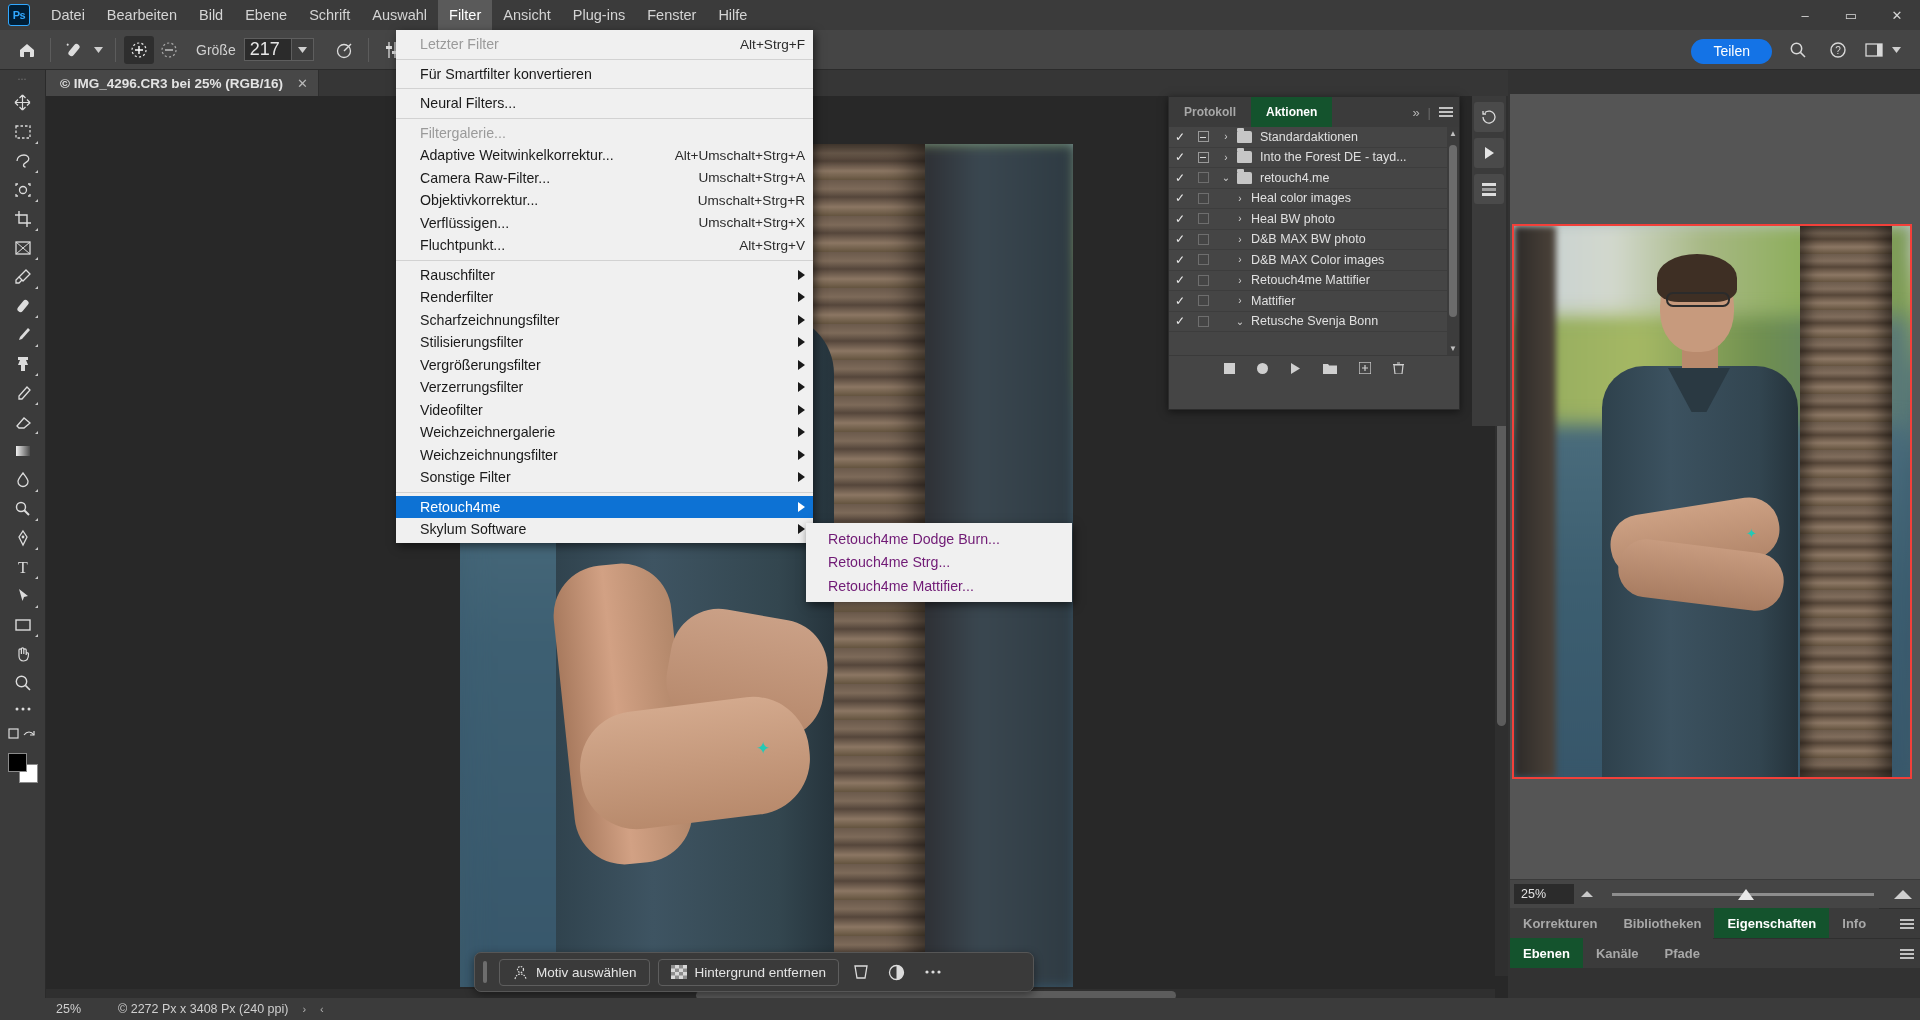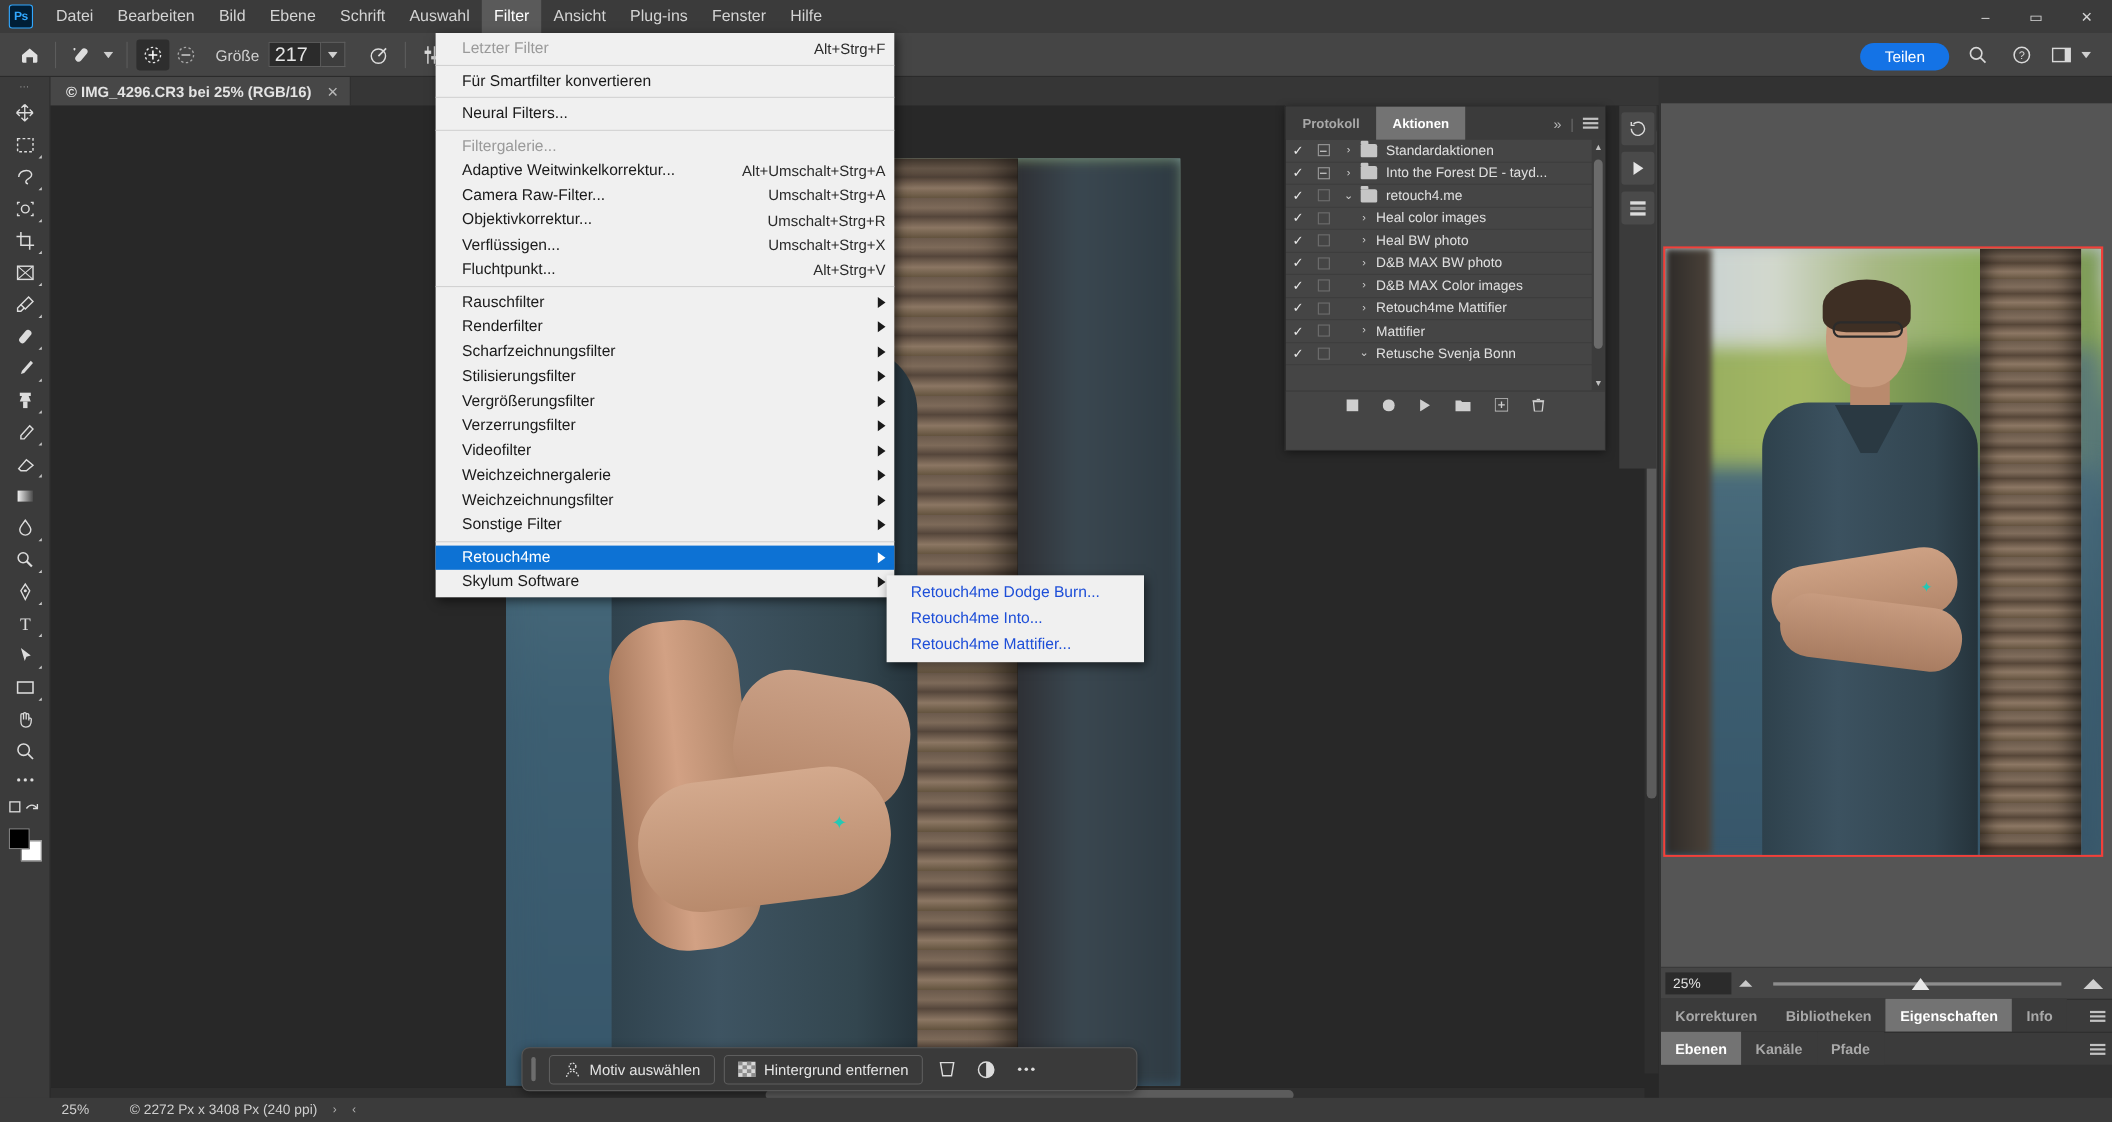--- a/index.html
+++ b/index.html
@@ -234,21 +234,21 @@
     box-shadow: 0 2px 8px rgba(0,0,0,.5);
   }
   .panel-tabs {
     height: 30px; background: #3b3b3b; display: flex; align-items: flex-end;
     position: relative;
   }
   .p-tab {
     height: 30px; padding: 0 15px; display: flex; align-items: center;
     font-size: 12px; font-weight: bold; color: #a8a8a8; background: #3b3b3b;
   }
-  .p-tab.active { background: #737373; color: #ffffff; }
+  .p-tab.active { background: #14532d; color: #ffffff; }
   .panel-tab-right {
     position: absolute; right: 6px; top: 0; height: 30px; display: flex;
     align-items: center; gap: 8px; color: #b5b5b5; font-size: 13px;
   }
   .act-rows { height: 228px; overflow: hidden; position: relative; }
   .act-row {
     height: 20.5px; display: flex; align-items: center;
     border-bottom: 1px solid #3d3d3d; font-size: 12.5px; color: #e0e0e0;
   }
   .act-check { width: 22px; text-align: center; color: #e8e8e8; font-size: 12px; }
@@ -399,22 +399,22 @@
   .fm-short { color: #2b2b2b; font-size: 13.6px; padding-left: 24px; }
   .fm-sep { height: 1px; background: #d2d2d2; margin: 3px 0; }
   .fm-arrow {
     width: 0; height: 0; border-top: 5px solid transparent;
     border-bottom: 5px solid transparent; border-left: 7px solid #1a1a1a;
     margin-left: 10px;
   }
   .fm-row.highlight .fm-arrow { border-left-color: #fff; }
 
   .submenu {
-    position: absolute; left: 806px; top: 523px; width: 234px;
-    background: #f0f0f0; color: #1d4ed8; padding: 4px 0;
+    position: absolute; left: 806px; top: 523px; width: 266px;
+    background: #f0f0f0; color: #701a75; padding: 4px 0;
     box-shadow: 2px 3px 9px rgba(0,0,0,.55); font-size: 14.2px; z-index: 60;
   }
   .sm-row { height: 23.5px; display: flex; align-items: center; padding: 0 10px 0 22px; }
 </style>
 </head>
 <body>
 
 <div id="app">
 
   <div class="menubar">
@@ -1049,21 +1049,21 @@
         <div class="fm-row">
           <span class="fm-label">Skylum Software</span>
           <span class="fm-arrow"></span>
         </div>
       </div>
   </div>
 
   <div class="submenu">
     <div id="submenu-rows">
         <div class="sm-row">Retouch4me Dodge Burn...</div>
-        <div class="sm-row">Retouch4me Into...</div>
+        <div class="sm-row">Retouch4me Strg...</div>
         <div class="sm-row">Retouch4me Mattifier...</div>
       </div>
   </div>
 
   <div class="statusbar">
     <div class="sb-zoom">25%</div>
     <div class="sb-info">© 2272 Px x 3408 Px (240 ppi)</div>
     <div class="sb-arrow">›</div>
     <div class="sb-arrow">‹</div>
   </div>

